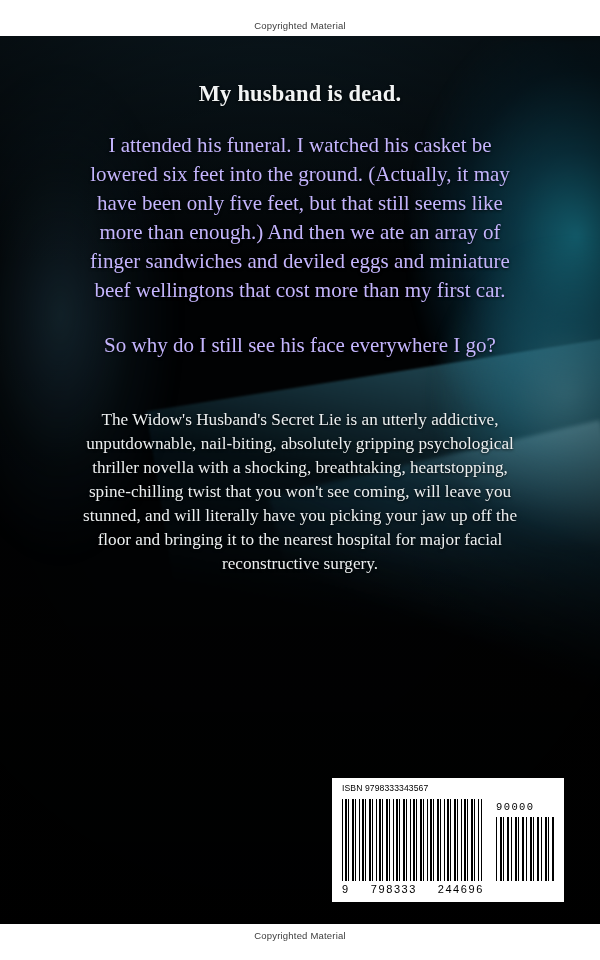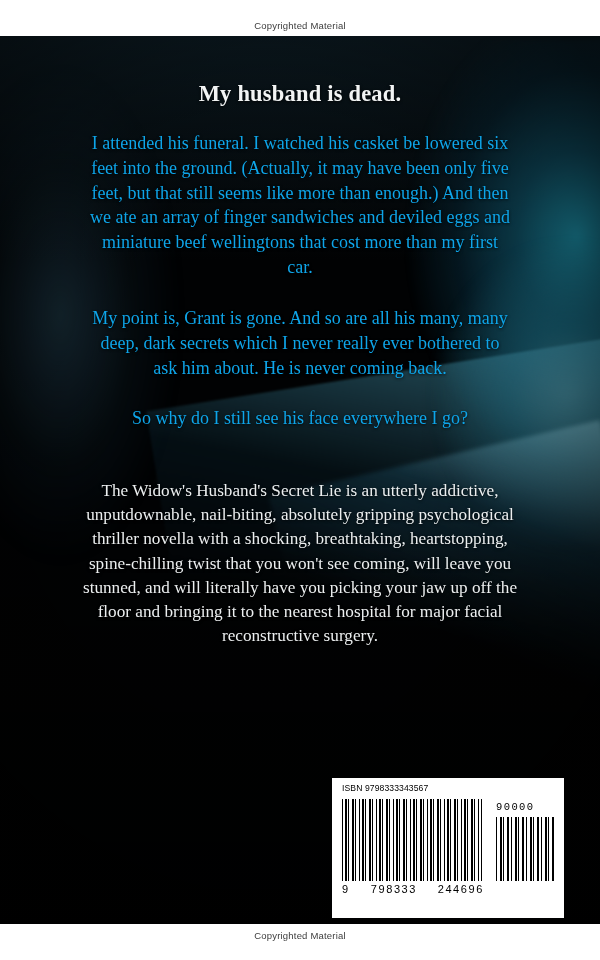--- a/index.html
+++ b/index.html
@@ -139,40 +139,40 @@
     text-shadow: 0 1px 3px rgba(0,0,0,0.85);
   }
   .headline {
     font-size: 22.5px;
     font-weight: bold;
     letter-spacing: 0.2px;
     margin: 16px 0 0 0;
     line-height: 1.2;
   }
   p.para {
-    font-size: 18px;
+    font-size: 21px;
     line-height: 1.38;
     margin: 24px 28px 0 28px;
-    color: #0ea5e9;
+    color: #c4b5fd;
   }
   p.para.tight { margin-top: 26px; }
   p.blurb {
     font-size: 17.2px;
     line-height: 1.4;
     margin: 48px 18px 0 18px;
     color: #eceff0;
   }
 
   
   .barcode-box {
     position: absolute;
     left: 332px;
     top: 778px;
     width: 232px;
-    height: 140px;
+    height: 124px;
     background: #ffffff;
     box-sizing: border-box;
     padding: 5px 8px 17px 8px;
   }
   .isbn-label {
     font-family: "Liberation Sans", sans-serif;
     font-size: 8.6px;
     color: #000;
     margin: 0 0 2px 2px;
     letter-spacing: 0.1px;
@@ -252,21 +252,20 @@
   <div class="cap-white cap-top"></div>
   <div class="cap-white cap-bottom"></div>
 
   <div class="copyright-bar copyright-top">
     <span>Copyrighted Material</span>
   </div>
 
   <div class="content">
     <h1 class="headline">My husband is dead.</h1>
     <p class="para">I attended his funeral. I watched his casket be lowered six feet into the ground. (Actually, it may have been only five feet, but that still seems like more than enough.) And then we ate an array of finger sandwiches and deviled eggs and miniature beef wellingtons that cost more than my first car.</p>
-    <p class="para tight">My point is, Grant is gone. And so are all his many, many deep, dark secrets which I never really ever bothered to ask him about. He is never coming back.</p>
     <p class="para tight">So why do I still see his face everywhere I go?</p>
     <p class="blurb">The Widow's Husband's Secret Lie is an utterly addictive, unputdownable, nail-biting, absolutely gripping psychological thriller novella with a shocking, breathtaking, heartstopping, spine-chilling twist that you won't see coming, will leave you stunned, and will literally have you picking your jaw up off the floor and bringing it to the nearest hospital for major facial reconstructive surgery.</p>
   </div>
 
   <div class="barcode-box">
     <div class="isbn-label">ISBN 9798333343567</div>
     <div class="barcode-row">
       <div class="bars-main"></div>
       <div class="addon-digits">90000</div>
       <div class="bars-addon"></div>

